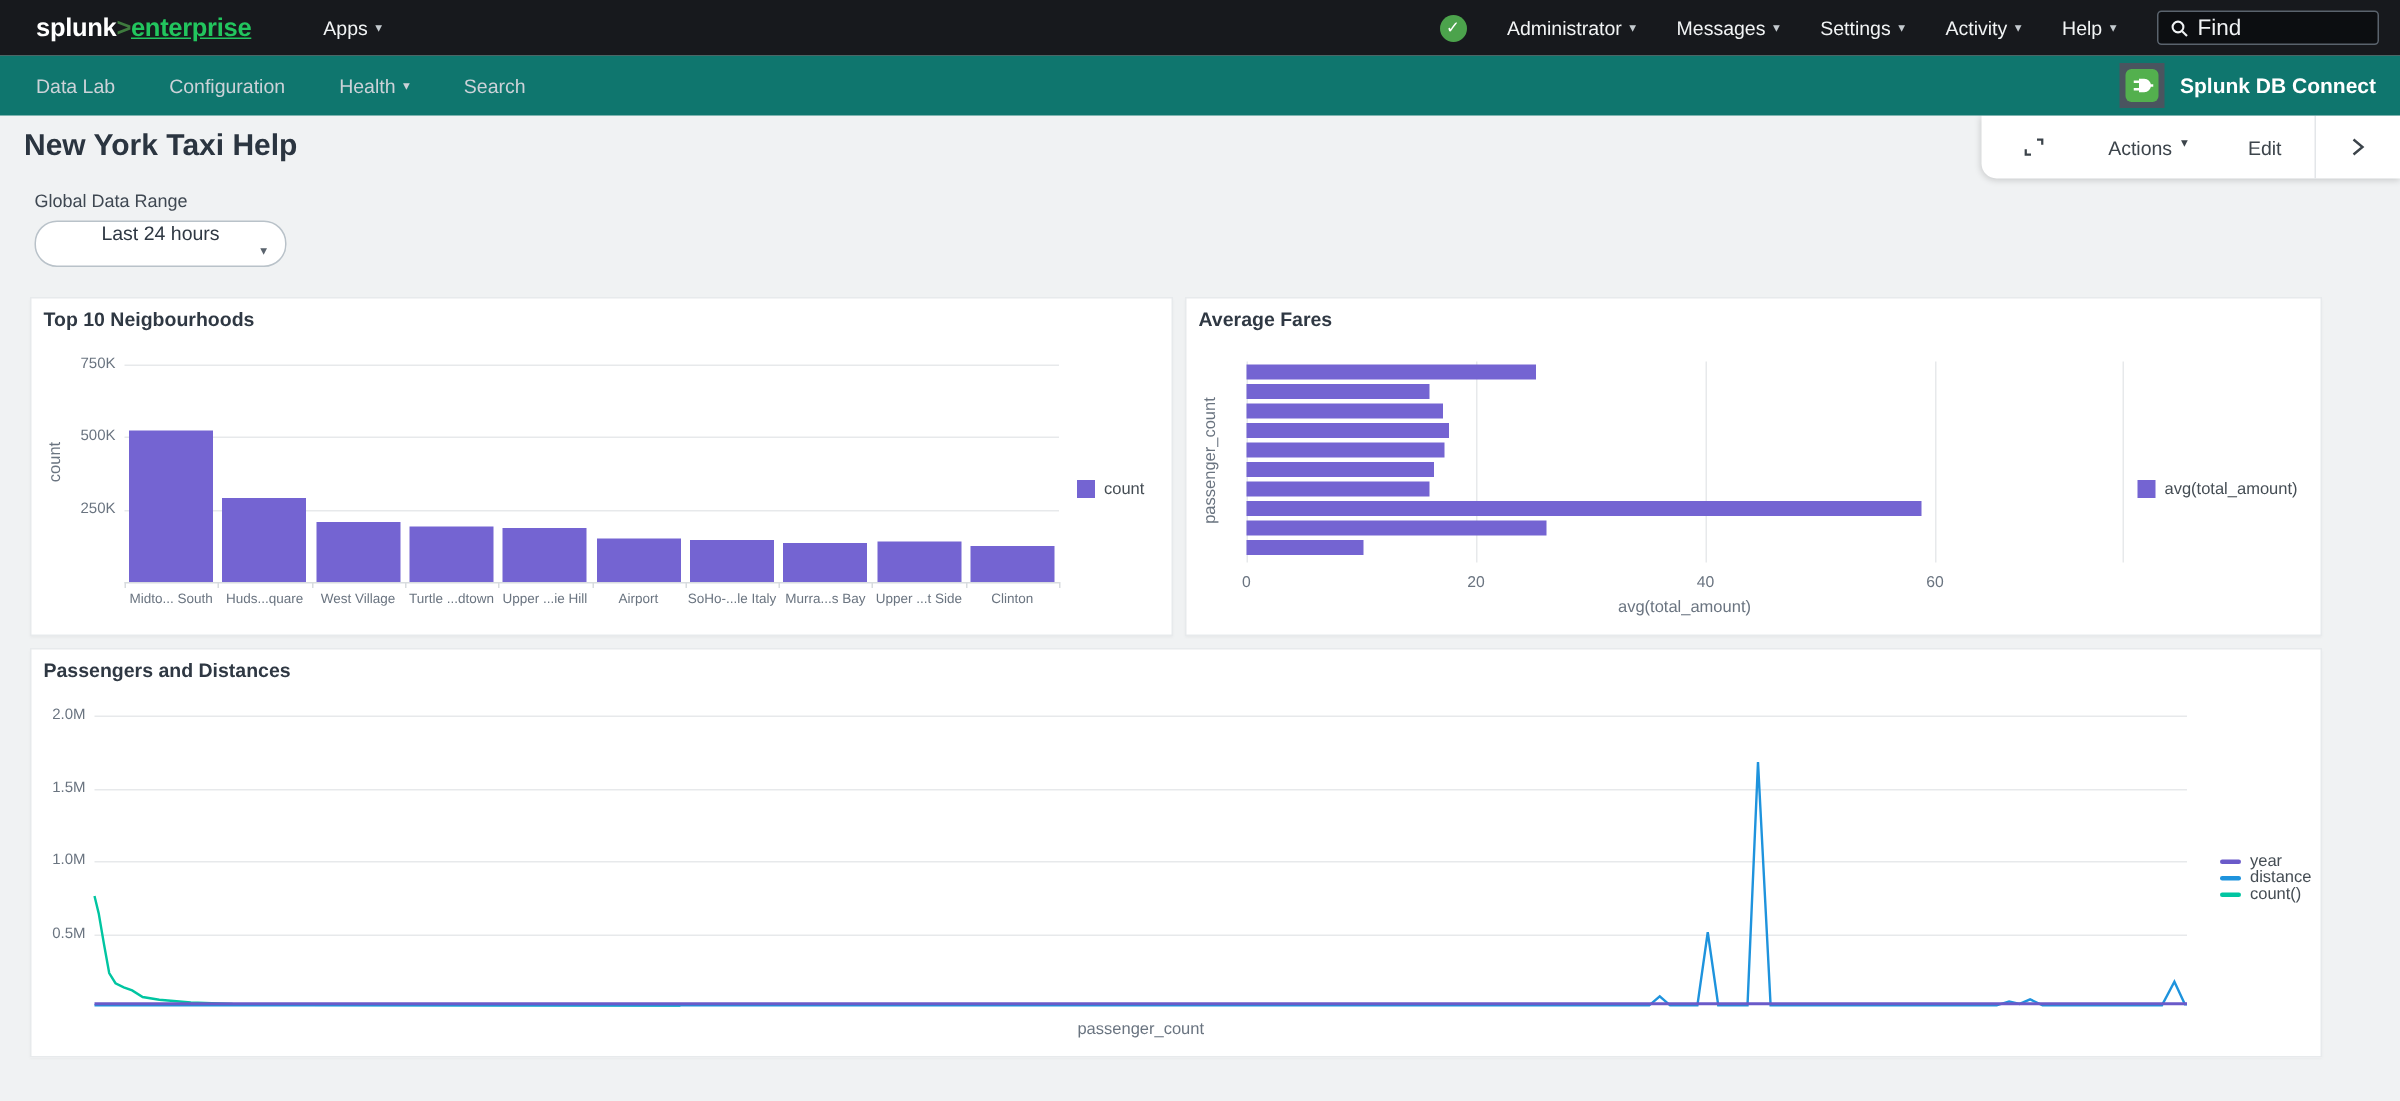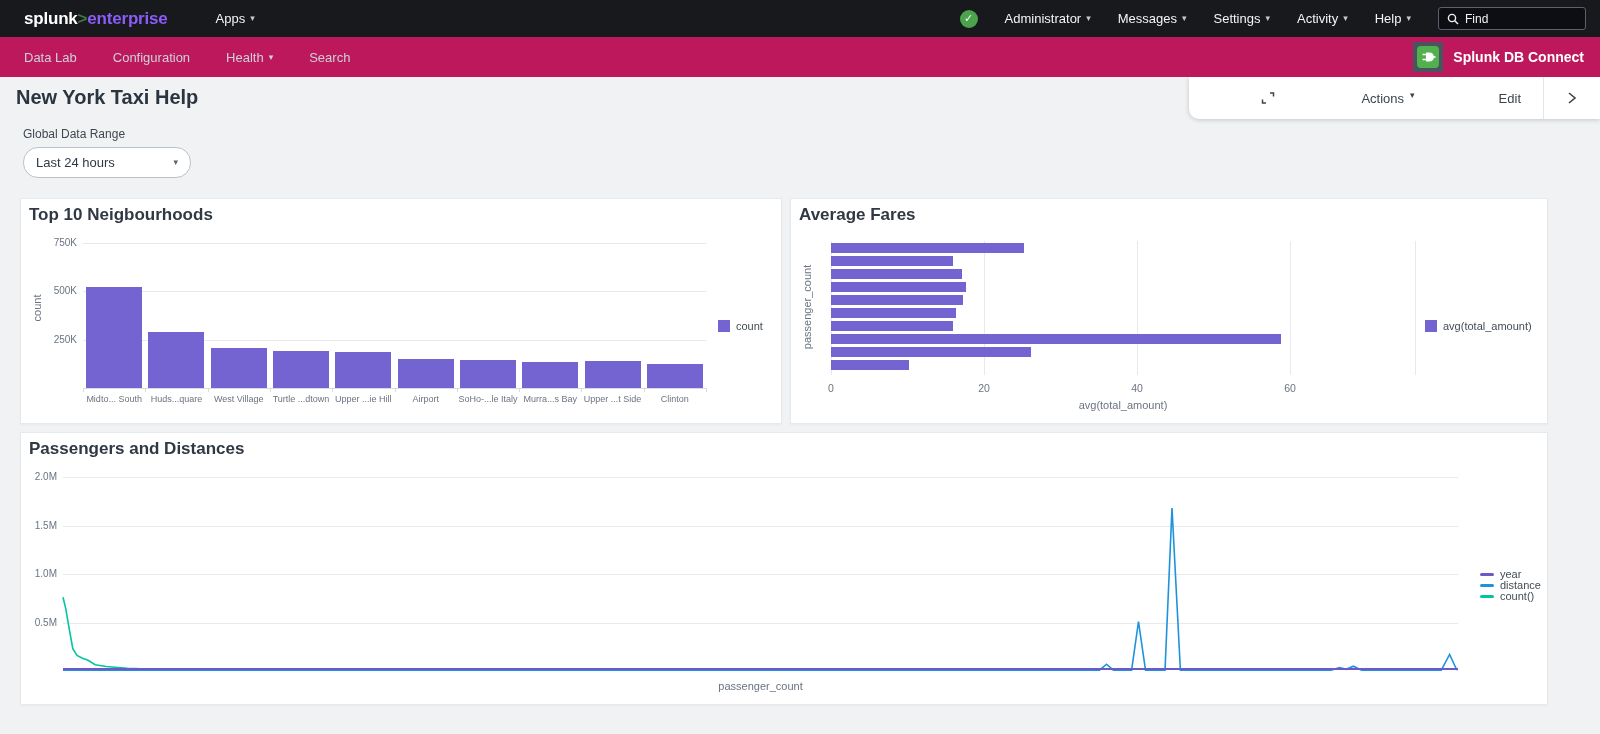--- a/index.html
+++ b/index.html
@@ -5,67 +5,67 @@
   * { box-sizing: border-box; margin: 0; padding: 0; }
   html,body { width:1600px; height:734px; }
   body { font-family:"Liberation Sans", sans-serif; background:#f0f2f3; position:relative; overflow:hidden; }
 
   
   .topbar { position:absolute; left:0; top:0; width:1600px; height:37px; background:#17191d;
             display:flex; align-items:center; padding:0 14px 0 24px; color:#e9ebed; z-index:10; }
   .logo { font-size:17px; font-weight:700; letter-spacing:-0.2px; white-space:nowrap; }
   .logo .brand { color:#ffffff; }
   .logo .sep { color:#3e7a3e; font-weight:700; }
-  .logo .product { color:#8b5cf6; }
+  .logo .product { color:#22c55e;text-decoration:underline; }
   .top-item { font-size:13px; color:#f2f4f5; display:flex; align-items:center; gap:5px; cursor:pointer; white-space:nowrap; }
   .apps { margin-left:48px; }
   .top-spacer { flex:1; }
   .top-right { display:flex; align-items:center; gap:27px; }
   .caret { font-size:9px; color:#c4cacf; line-height:1; }
   .badge-check { width:18px; height:18px; border-radius:50%; background:#4ca34c; color:#fff;
                  display:flex; align-items:center; justify-content:center; font-size:11px; }
   .findbox { width:148px; height:23px; background:#0c0e11; border:1px solid #5a636d; border-radius:3px;
              display:flex; align-items:center; padding:0 8px; gap:6px; }
-  .findbox input { background:transparent; border:none; outline:none; color:#84cc16; font-size:12px; width:100px; font-family:inherit; }
+  .findbox input { background:transparent; border:none; outline:none; color:#84cc16; font-size:15px; width:100px; font-family:inherit; }
   .findbox input::placeholder { color:#f0f2f4; opacity:1; }
 
   
-  .appbar { position:absolute; left:0; top:37px; width:1600px; height:40px; background:#be185d;
+  .appbar { position:absolute; left:0; top:37px; width:1600px; height:40px; background:#0f766e;
             display:flex; padding:0 16px 0 24px; z-index:9; }
   .app-item { color:#ccd2d8; font-size:13px; margin-right:36px; display:flex; align-items:center; gap:5px; cursor:pointer; white-space:nowrap; }
   .app-item .caret { color:#ccd2d8; }
   .appbar-right { margin-left:auto; display:flex; align-items:center; gap:10px; }
   .dbx-tile { width:30px; height:30px; background:#4a545f; display:flex; align-items:center; justify-content:center; }
   .dbx-icon { width:22px; height:22px; background:#53b04e; border-radius:4px; display:flex; align-items:center; justify-content:center; }
   .app-name { color:#ffffff; font-size:14px; font-weight:700; }
 
   
   .toolbar { position:absolute; top:77px; right:0; height:42px; background:#ffffff;
              border-radius:0 0 0 10px; box-shadow:0 1px 5px rgba(0,0,0,.18);
              display:flex; align-items:center; padding-left:26px; z-index:8; }
-  .tb-item { font-size:13px; color:#3c444b; display:flex; gap:6px; cursor:pointer;margin-left:44px; }
+  .tb-item { font-size:13px; color:#3c444b; display:flex; gap:6px; cursor:pointer; }
   .tb-item .caret { color:#3c444b; }
   .tb-gap { width:40px; }
   .tb-divider { width:1px; height:42px; background:#e3e6e9; margin-left:22px; }
   .tb-chevron { width:56px; height:42px; display:flex; align-items:center; justify-content:center; cursor:pointer; }
 
   
   .page-title { position:absolute; left:16px; top:86px; font-size:20px; font-weight:700; color:#2b3540; }
   .tr-label { position:absolute; left:23px; top:127px; font-size:12px; color:#3f4852; }
   .tr-select { position:absolute; left:23px; top:147px; width:168px; height:31px; background:#fff;
                border:1px solid #b9c2c9; border-radius:15px; display:flex; align-items:center;
-               padding:0 12px; font-size:13px; color:#2f3843; cursor:pointer; }
+               padding:0 12px; font-size:13px; color:#2f3843; cursor:pointer;flex-direction:column; }
   .tr-select .caret { margin-left:auto; color:#5a636d; }
 
   
   .panel { position:absolute; background:#ffffff; border:1px solid #e7eaec; box-shadow:0 1px 2px rgba(0,0,0,.04); }
   #panel-top10 { left:20px; top:198px; width:762px; height:226px; }
   #panel-fares { left:790px; top:198px; width:758px; height:226px; }
   #panel-lines { left:20px; top:432px; width:1528px; height:273px; }
-  .panel h3 { position:absolute; left:8px; top:6px; font-size:17px; font-weight:700; color:#2f3843; z-index:2; }
+  .panel h3 { position:absolute; left:8px; top:6px; font-size:13px; font-weight:700; color:#2f3843; z-index:2; }
   .chart { position:absolute; left:0; top:0; right:0; bottom:0; }
 
   
   .gridline-h { position:absolute; height:1px; background:#e7e9eb; }
   .gridline-v { position:absolute; width:1px; background:#e7e9eb; }
   .axisline { position:absolute; background:#d8dcdf; }
   .bar-v { position:absolute; background:#7464d2; }
   .bar-h { position:absolute; background:#7464d2; }
   .tick-y { position:absolute; font-size:10px; color:#6a7480; text-align:right; }
   .tick-x { position:absolute; font-size:10.5px; color:#6a7480; text-align:center; }

